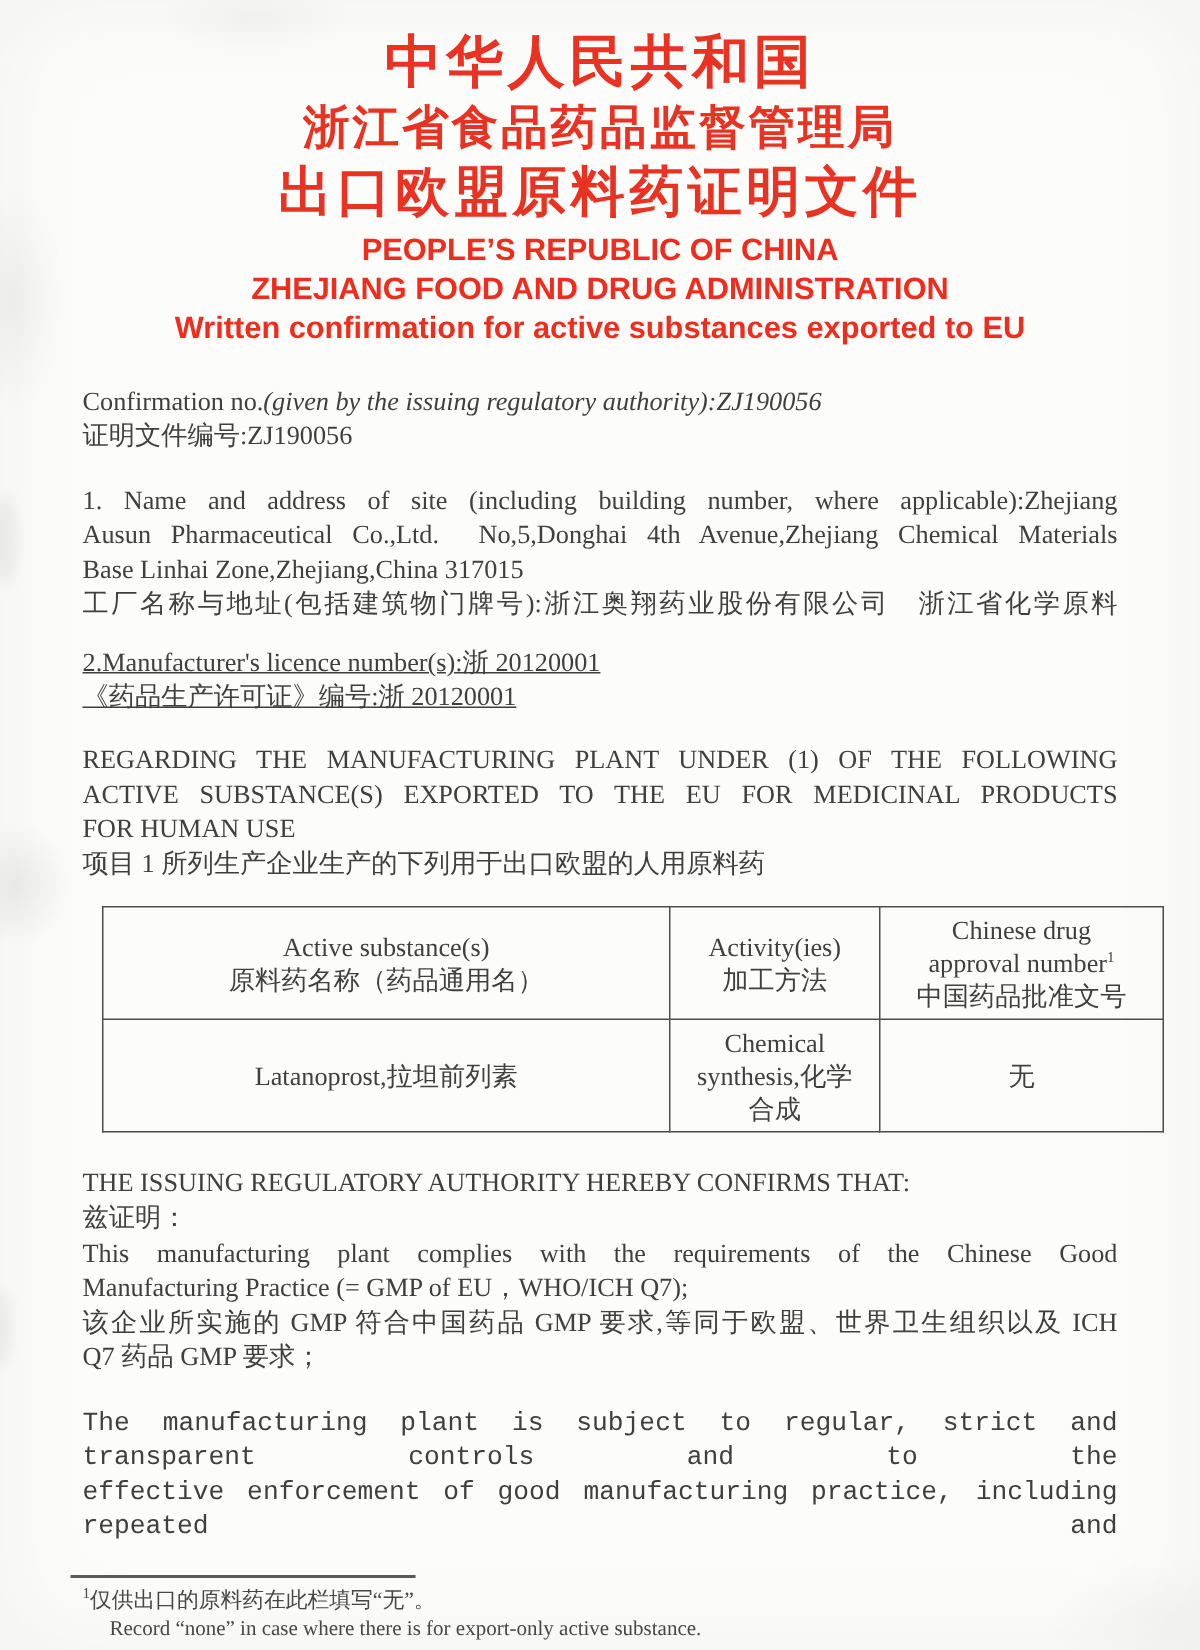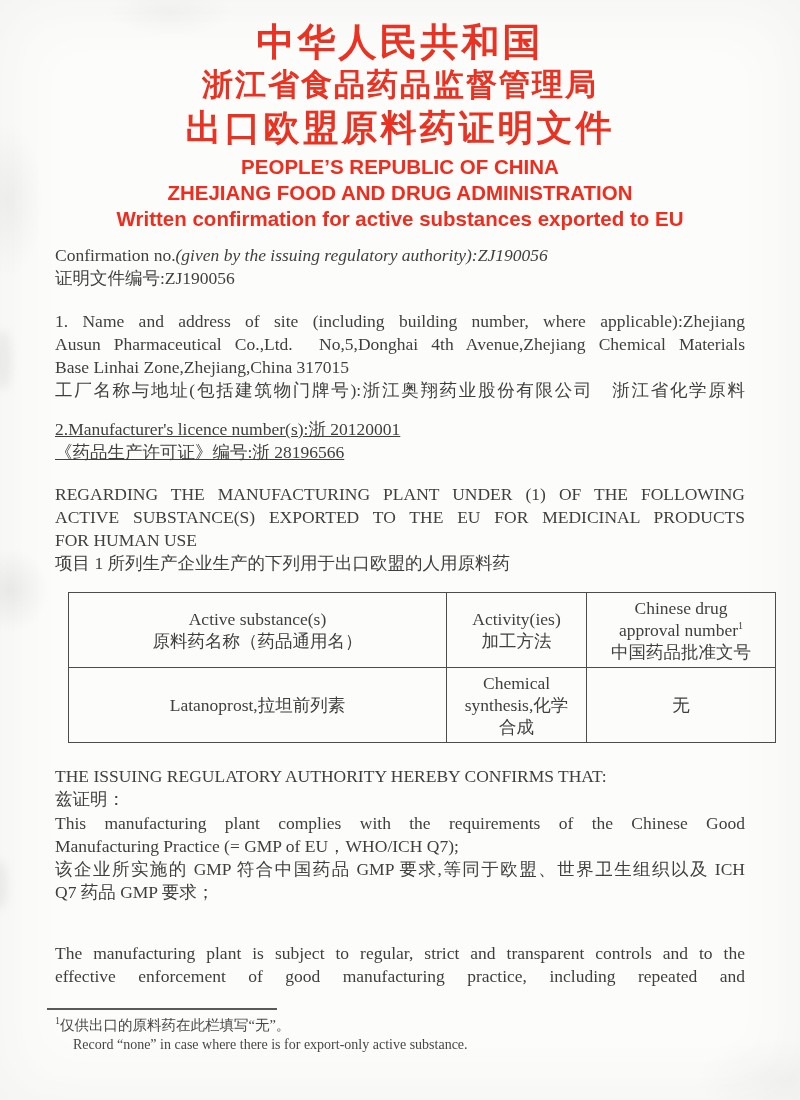--- a/index.html
+++ b/index.html
@@ -32,26 +32,26 @@
   .hen1{margin-top:3px;}
 
   .content{position:relative;margin:0 55px;width:690px;}
   .bl{font-size:17.5px;line-height:23px;}
   .cnl{font-size:17.5px;line-height:23.5px;}
   .jl{text-align:justify;text-align-last:justify;}
   .ll{text-align:left;text-align-last:left;}
   .it{font-style:italic;}
   p{margin:0;}
 
-  .sec-confirmation{margin-top:12px;}
+  .sec-confirmation{margin-top:24px;}
   .sec-site{margin-top:19px;}
   .sec-licence{margin-top:16px;text-decoration:underline;}
   .sec-regarding{margin-top:18px;}
   .sec-confirms{margin-top:22px;}
-  .sec-p2{margin-top:37px;}
+  .sec-p2{margin-top:21px;font-family:Liberation Mono, monospace;}
 
   table.subst{
     border-collapse:collapse;table-layout:fixed;
     margin:17px 0 0 13px;width:650px;
     font-size:17.5px;line-height:22px;color:#3f3f3f;
   }
   table.subst td{border:1px solid #4c4c4c;text-align:center;vertical-align:middle;padding:4px 9px;}
   td.c1{width:359px;} td.c2{width:121px;} td.c3{width:170px;}
   tr.thead td{height:58px;}
   tr.tdata td{height:62px;}
@@ -87,21 +87,21 @@
 
     <div class="sec-site">
       <div class="bl jl">1. Name and address of site (including building number, where applicable):Zhejiang</div>
       <div class="bl jl">Ausun Pharmaceutical Co.,Ltd.&nbsp;&nbsp;No,5,Donghai 4th Avenue,Zhejiang Chemical Materials</div>
       <div class="bl ll">Base Linhai Zone,Zhejiang,China 317015</div>
       <div class="cnl jl">工厂名称与地址(包括建筑物门牌号):浙江奥翔药业股份有限公司　浙江省化学原料</div>
     </div>
 
     <div class="sec-licence">
       <p class="bl ll">2.Manufacturer's licence number(s):浙 20120001</p>
-      <p class="cnl ll">《药品生产许可证》编号:浙 28196566</p>
+      <p class="cnl ll">《药品生产许可证》编号:浙 20120001</p>
     </div>
 
     <div class="sec-regarding">
       <div class="bl jl">REGARDING THE MANUFACTURING PLANT UNDER (1) OF THE FOLLOWING</div>
       <div class="bl jl">ACTIVE SUBSTANCE(S) EXPORTED TO THE EU FOR MEDICINAL PRODUCTS</div>
       <div class="bl ll">FOR HUMAN USE</div>
       <div class="cnl ll">项目 1 所列生产企业生产的下列用于出口欧盟的人用原料药</div>
     </div>
 
     <table class="subst">

